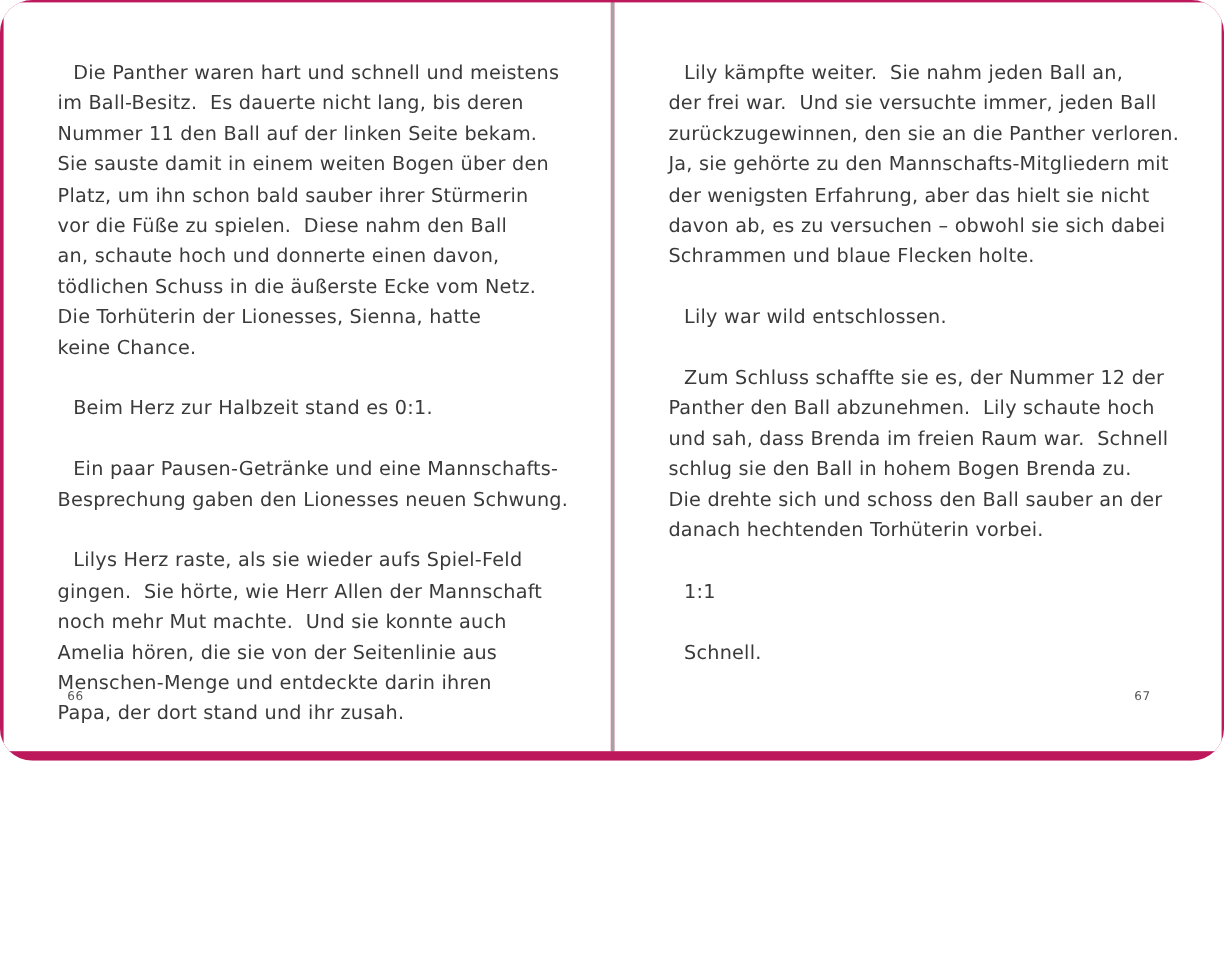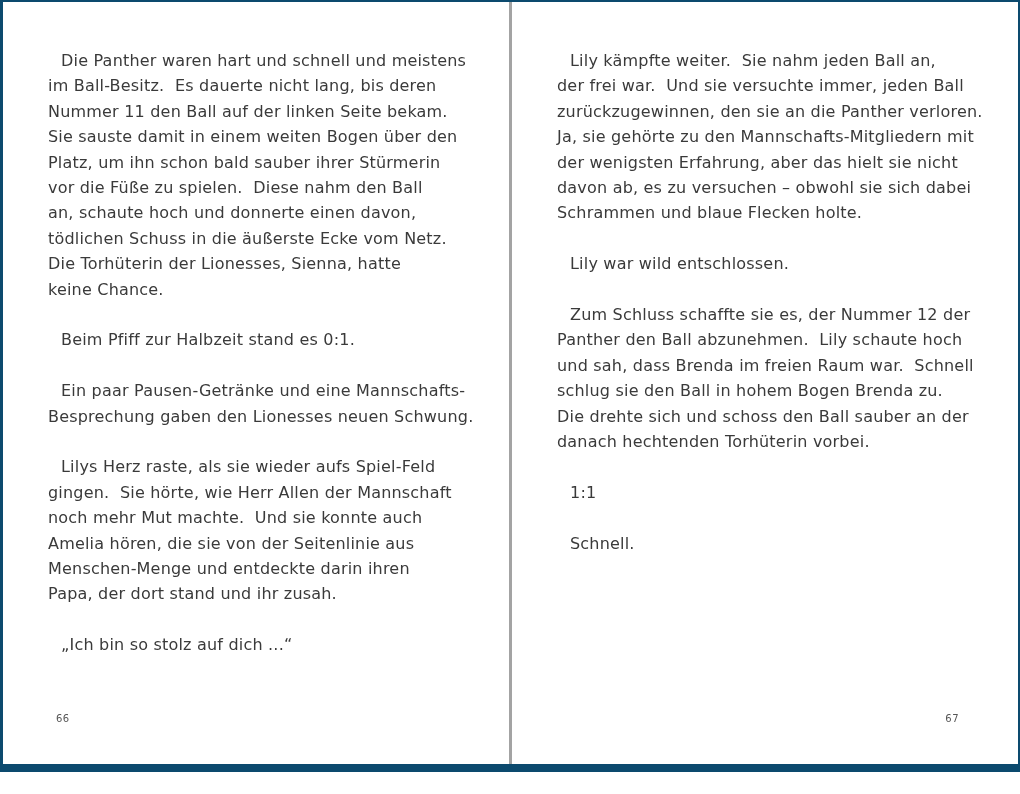--- a/index.html
+++ b/index.html
@@ -2,26 +2,27 @@
 <html><head>
 <meta charset="utf-8">
 <style>
   html, body { margin: 0; padding: 0; }
   body {
     font-family: "DejaVu Sans", "Liberation Sans", sans-serif;
     background: #ffffff;
   }
   .frame {
     width: 1020px;
-    height: 772px;
+    height: 634px;
     box-sizing: border-box;
-    background: #0c4a6e;
+    background: #be185d;
     padding: 2px 2px 8px 3px;
     display: flex;
     overflow: hidden;
+    border-radius: 27px;
   }
   .page {
     background: #ffffff;
     flex: 1 1 0;
     position: relative;
     box-sizing: border-box;
     padding: 46px 34px 0 45px;
     overflow: hidden;
   }
   .divider {
@@ -67,21 +68,21 @@
           <div class="line">Nummer 11 den Ball auf der linken Seite bekam.</div>
           <div class="line">Sie sauste damit in einem weiten Bogen über den</div>
           <div class="line">Platz, um ihn schon bald sauber ihrer Stürmerin</div>
           <div class="line">vor die Füße zu spielen.  Diese nahm den Ball</div>
           <div class="line">an, schaute hoch und donnerte einen davon,</div>
           <div class="line">tödlichen Schuss in die äußerste Ecke vom Netz.</div>
           <div class="line">Die Torhüterin der Lionesses, Sienna, hatte</div>
           <div class="line">keine Chance.</div>
         </div>
         <div class="paragraph">
-          <div class="line first">Beim Pfiff zur Halbzeit stand es 0:1.</div>
+          <div class="line first">Beim Herz zur Halbzeit stand es 0:1.</div>
         </div>
         <div class="paragraph">
           <div class="line first">Ein paar Pausen-Getränke und eine Mannschafts-</div>
           <div class="line">Besprechung gaben den Lionesses neuen Schwung.</div>
         </div>
         <div class="paragraph">
           <div class="line first">Lilys Herz raste, als sie wieder aufs Spiel-Feld</div>
           <div class="line">gingen.  Sie hörte, wie Herr Allen der Mannschaft</div>
           <div class="line">noch mehr Mut machte.  Und sie konnte auch</div>
           <div class="line">Amelia hören, die sie von der Seitenlinie aus</div>

